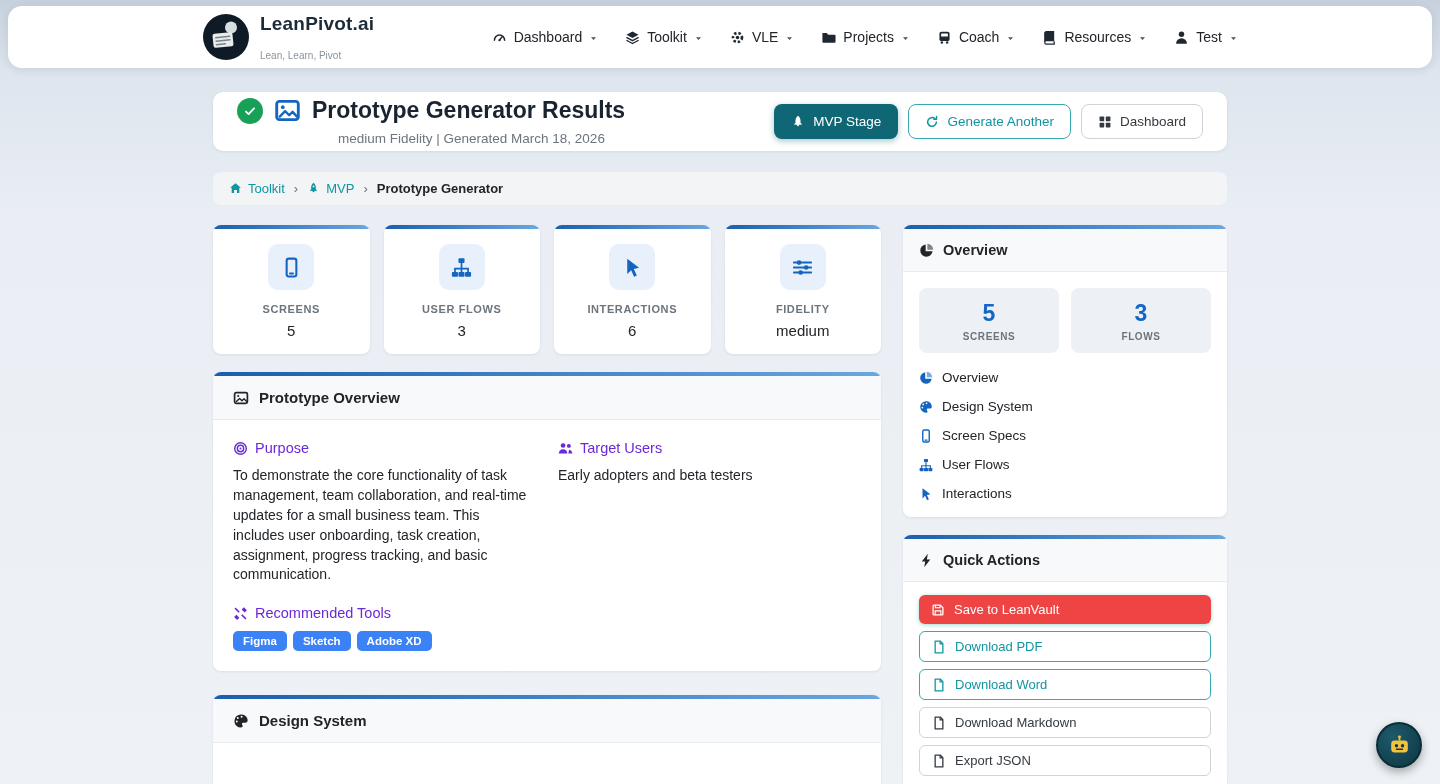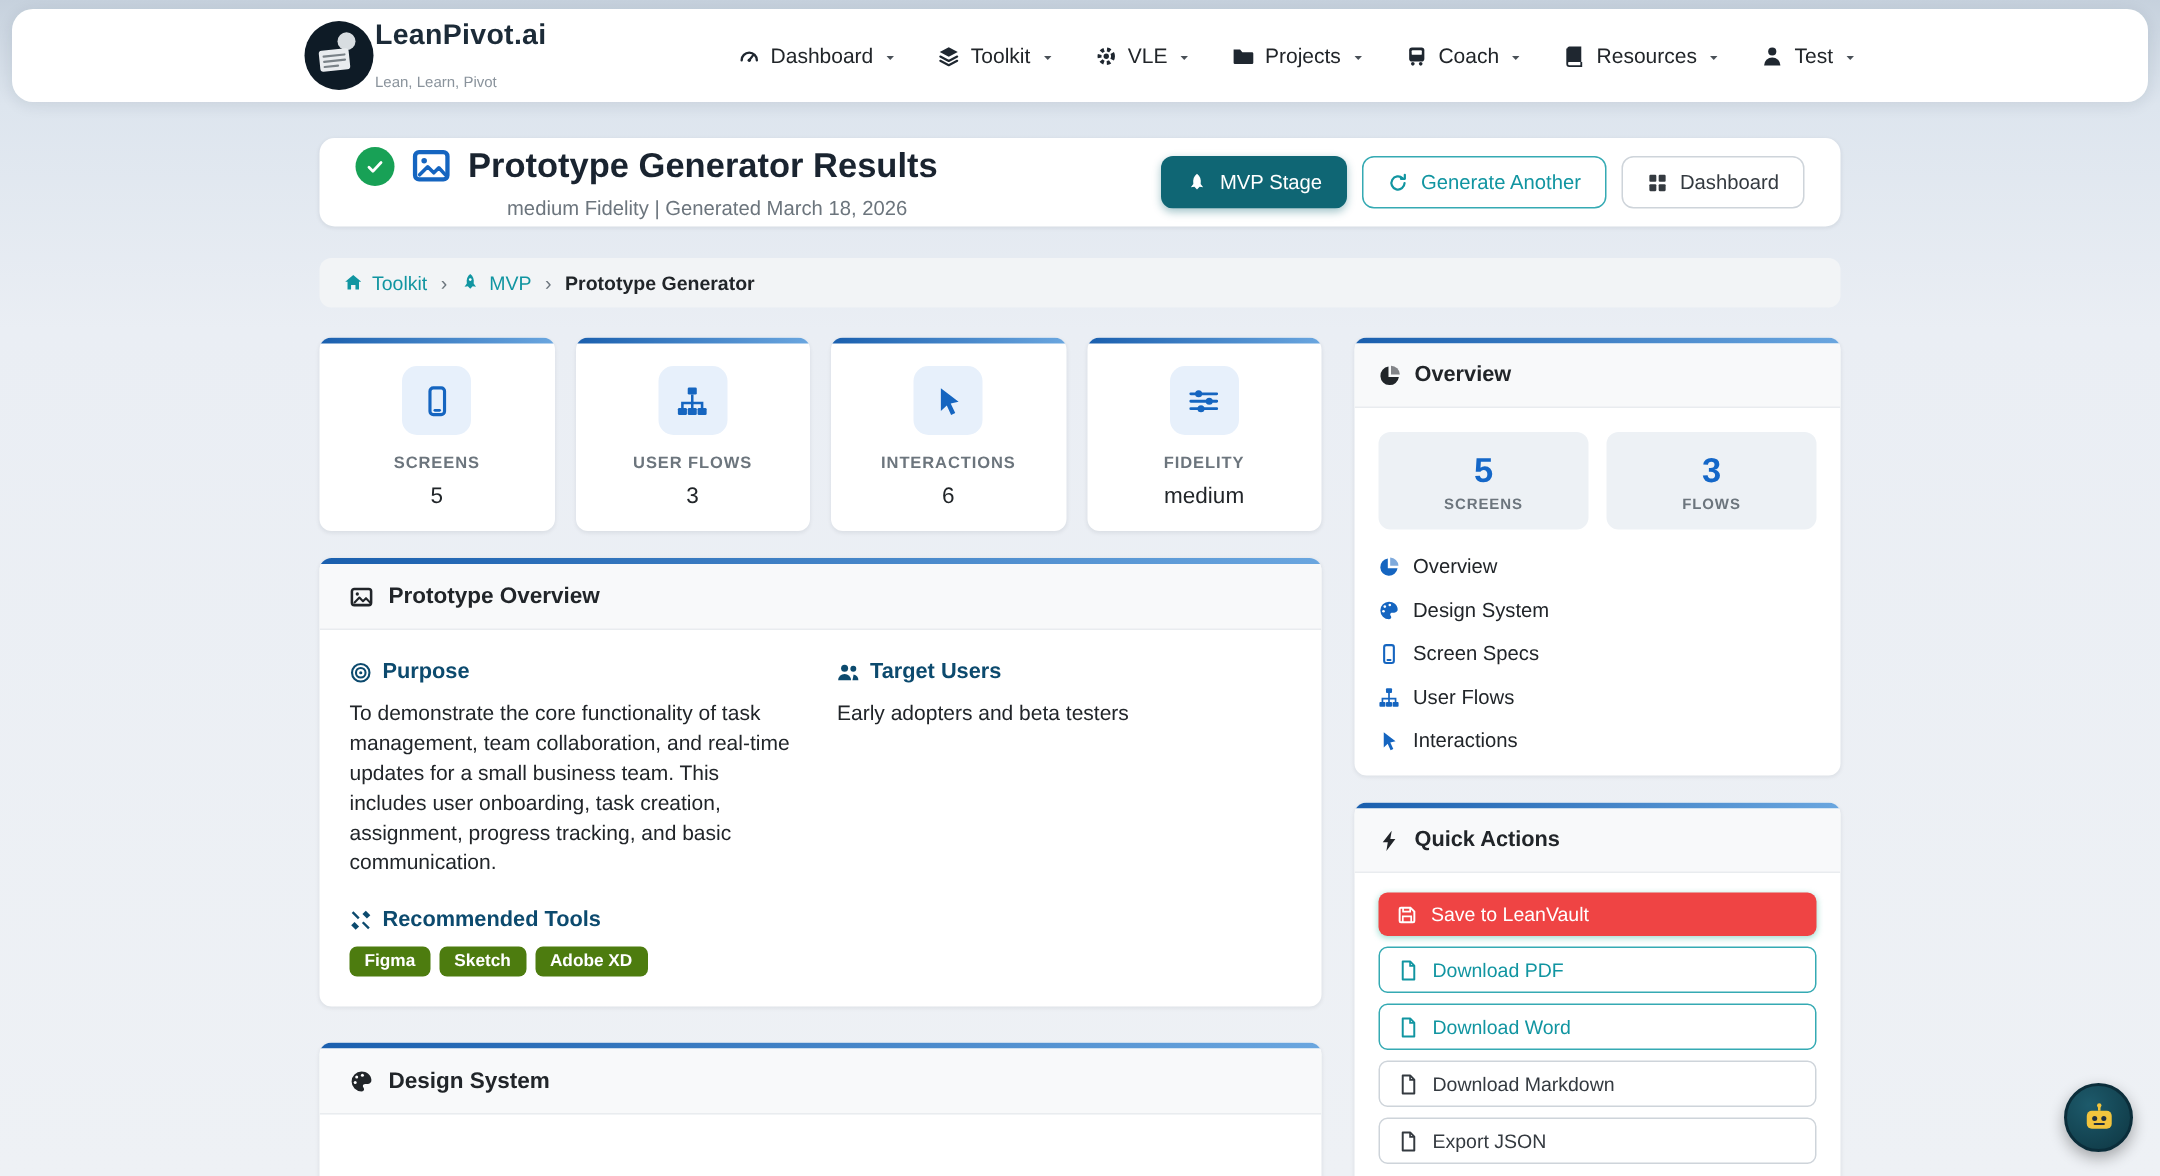--- a/index.html
+++ b/index.html
@@ -8,21 +8,21 @@
     font-family:"Liberation Sans",sans-serif;color:#212529;position:relative;
     background:linear-gradient(180deg,#c6d1dd 0,#dde5ee 70px,#eaeef4 220px,#eef1f5 100%);
   }
   .icn{display:inline-flex;width:16px;height:16px;flex:none}
   .icn svg{width:100%;height:100%;display:block}
 
   
   .navbar{background:#fff;margin:6px 8px 0;border-radius:14px;height:62px;
     box-shadow:0 2px 10px rgba(20,40,60,.10);display:flex;align-items:center}
   .navbar-inner{width:1036px;margin:0 auto;display:flex;align-items:center;justify-content:space-between}
-  .brand{display:flex;align-items:center;cursor:pointer}
+  .brand{display:flex;align-items:center;gap:10px;cursor:pointer}
   .brand-mark{width:48px;height:48px}
   .brand-name{font-size:19px;font-weight:700;color:#1c2b38;letter-spacing:.2px}
   .brand-tagline{font-size:10px;color:#8a939c;margin-top:15px}
   .nav{display:flex;align-items:center;gap:27px}
   .nav-item{display:flex;align-items:center;gap:7px;font-size:14px;font-weight:500;color:#212529;cursor:pointer;white-space:nowrap}
   .nav-item .icn{width:15px;height:15px;color:#1f2730}
   .nav-item .caret{width:9px;height:9px;color:#495057;margin-top:2px}
 
   
   .container{width:1014px;margin:24px auto 0}
@@ -68,26 +68,26 @@
   .stat-value{margin-top:7px;font-size:15px;color:#212529}
 
   
   .sec-card{margin-top:18px;overflow:hidden;border-radius:8px}
   .sec-head{display:flex;align-items:center;gap:10px;background:#f8f9fa;padding:13px 20px;border-bottom:1px solid #e9ecef;font-size:15px;font-weight:700;color:#212529}
   .sec-head .icn{width:16px;height:16px;color:#212529}
   .sec-body{padding:20px}
   .two-col{display:flex;gap:25px}
   .col-a{width:300px;flex:none}
   .col-b{flex:1}
-  .blue-h{display:flex;align-items:center;gap:7px;color:#0c4a6e;font-size:14.5px;font-weight:700}
+  .blue-h{display:flex;align-items:center;gap:7px;color:#6d28d9;font-size:14.5px;font-weight:400}
   .blue-h .icn{width:15px;height:15px}
   .body-text{margin-top:10px;font-size:14px;line-height:1.42;color:#212529}
   .tools-h{margin-top:20px}
   .badges{display:flex;gap:6px;margin-top:10px}
-  .badge{background:#4d7c0f;color:#fff;font-size:11.5px;font-weight:600;padding:4px 10px;border-radius:5px;cursor:default}
+  .badge{background:#3b82f6;color:#fff;font-size:11.5px;font-weight:600;padding:4px 10px;border-radius:5px;cursor:default}
   .design-body{min-height:120px}
 
   
   .side-card{overflow:hidden;border-radius:8px}
   .side-head{display:flex;align-items:center;gap:9px;background:#f8f9fa;padding:13px 16px;border-bottom:1px solid #e9ecef;font-size:14.5px;font-weight:700;color:#212529}
   .side-head .icn{width:15px;height:15px;color:#212529}
   .side-body{padding:16px}
   .mini-stats{display:flex;gap:12px}
   .mini-stat{flex:1;background:#edf1f5;border-radius:8px;text-align:center;padding:12px 8px 11px}
   .mini-value{font-size:23px;font-weight:700;color:#1467c8}

